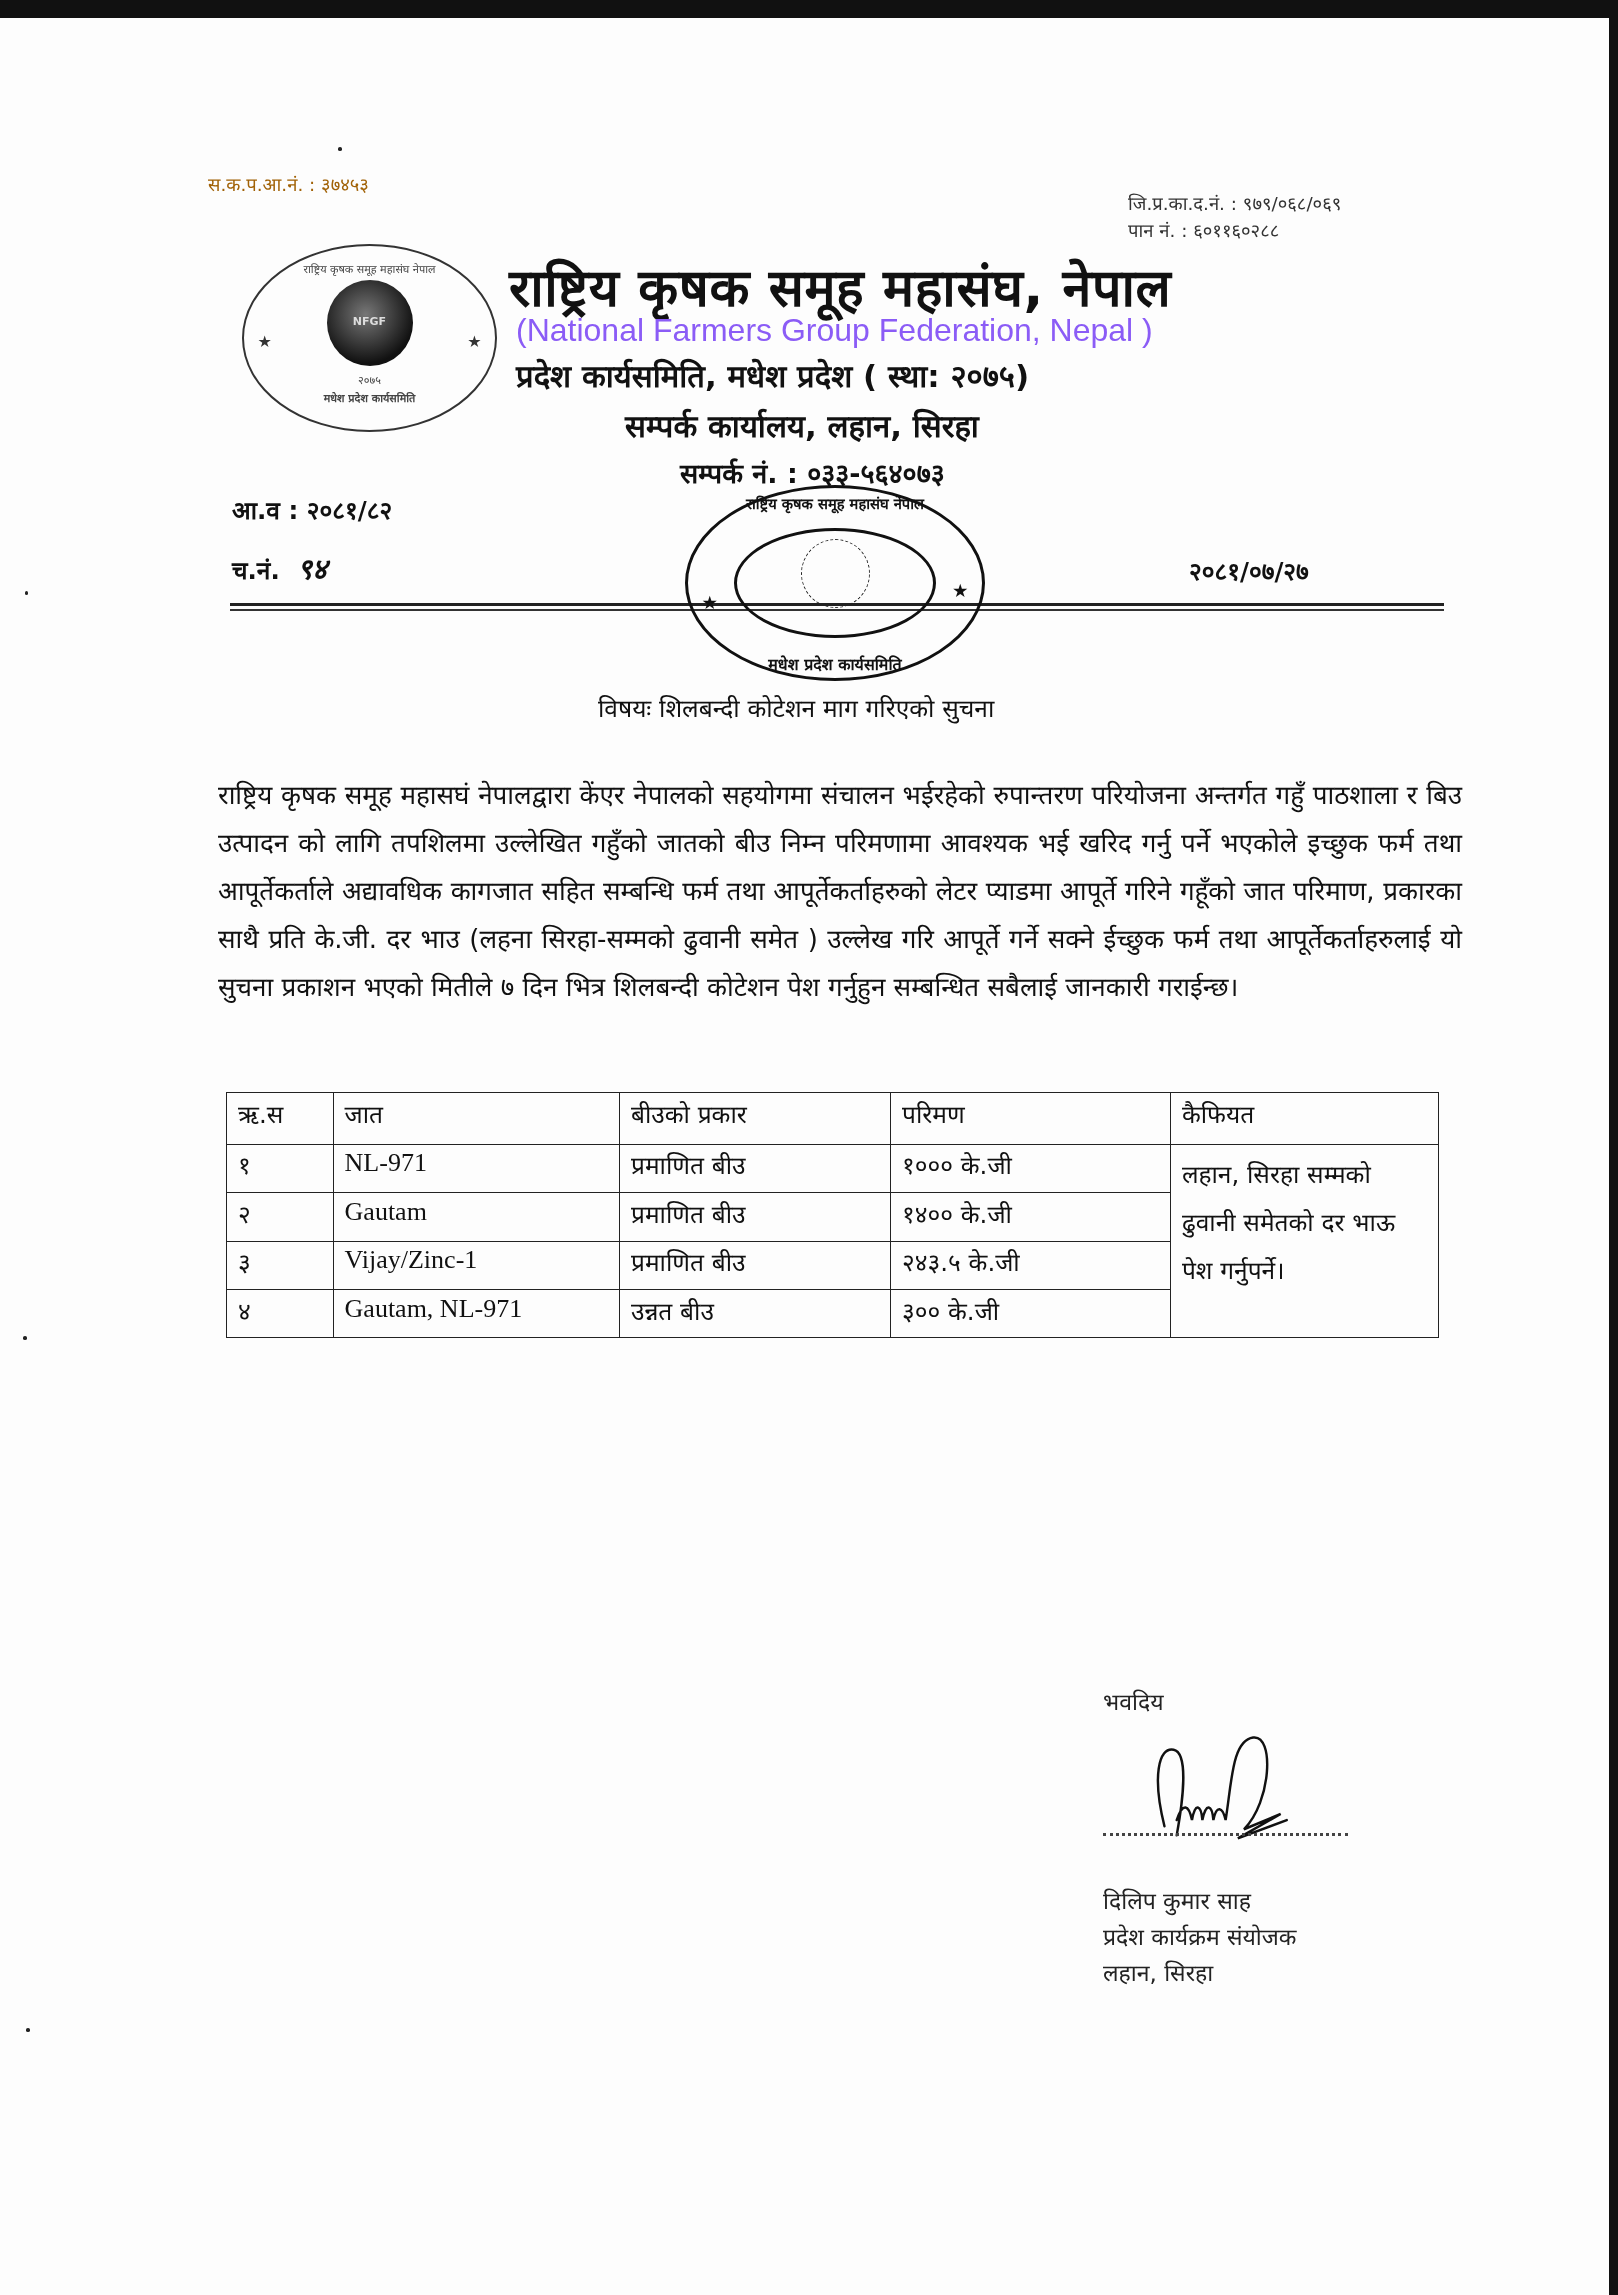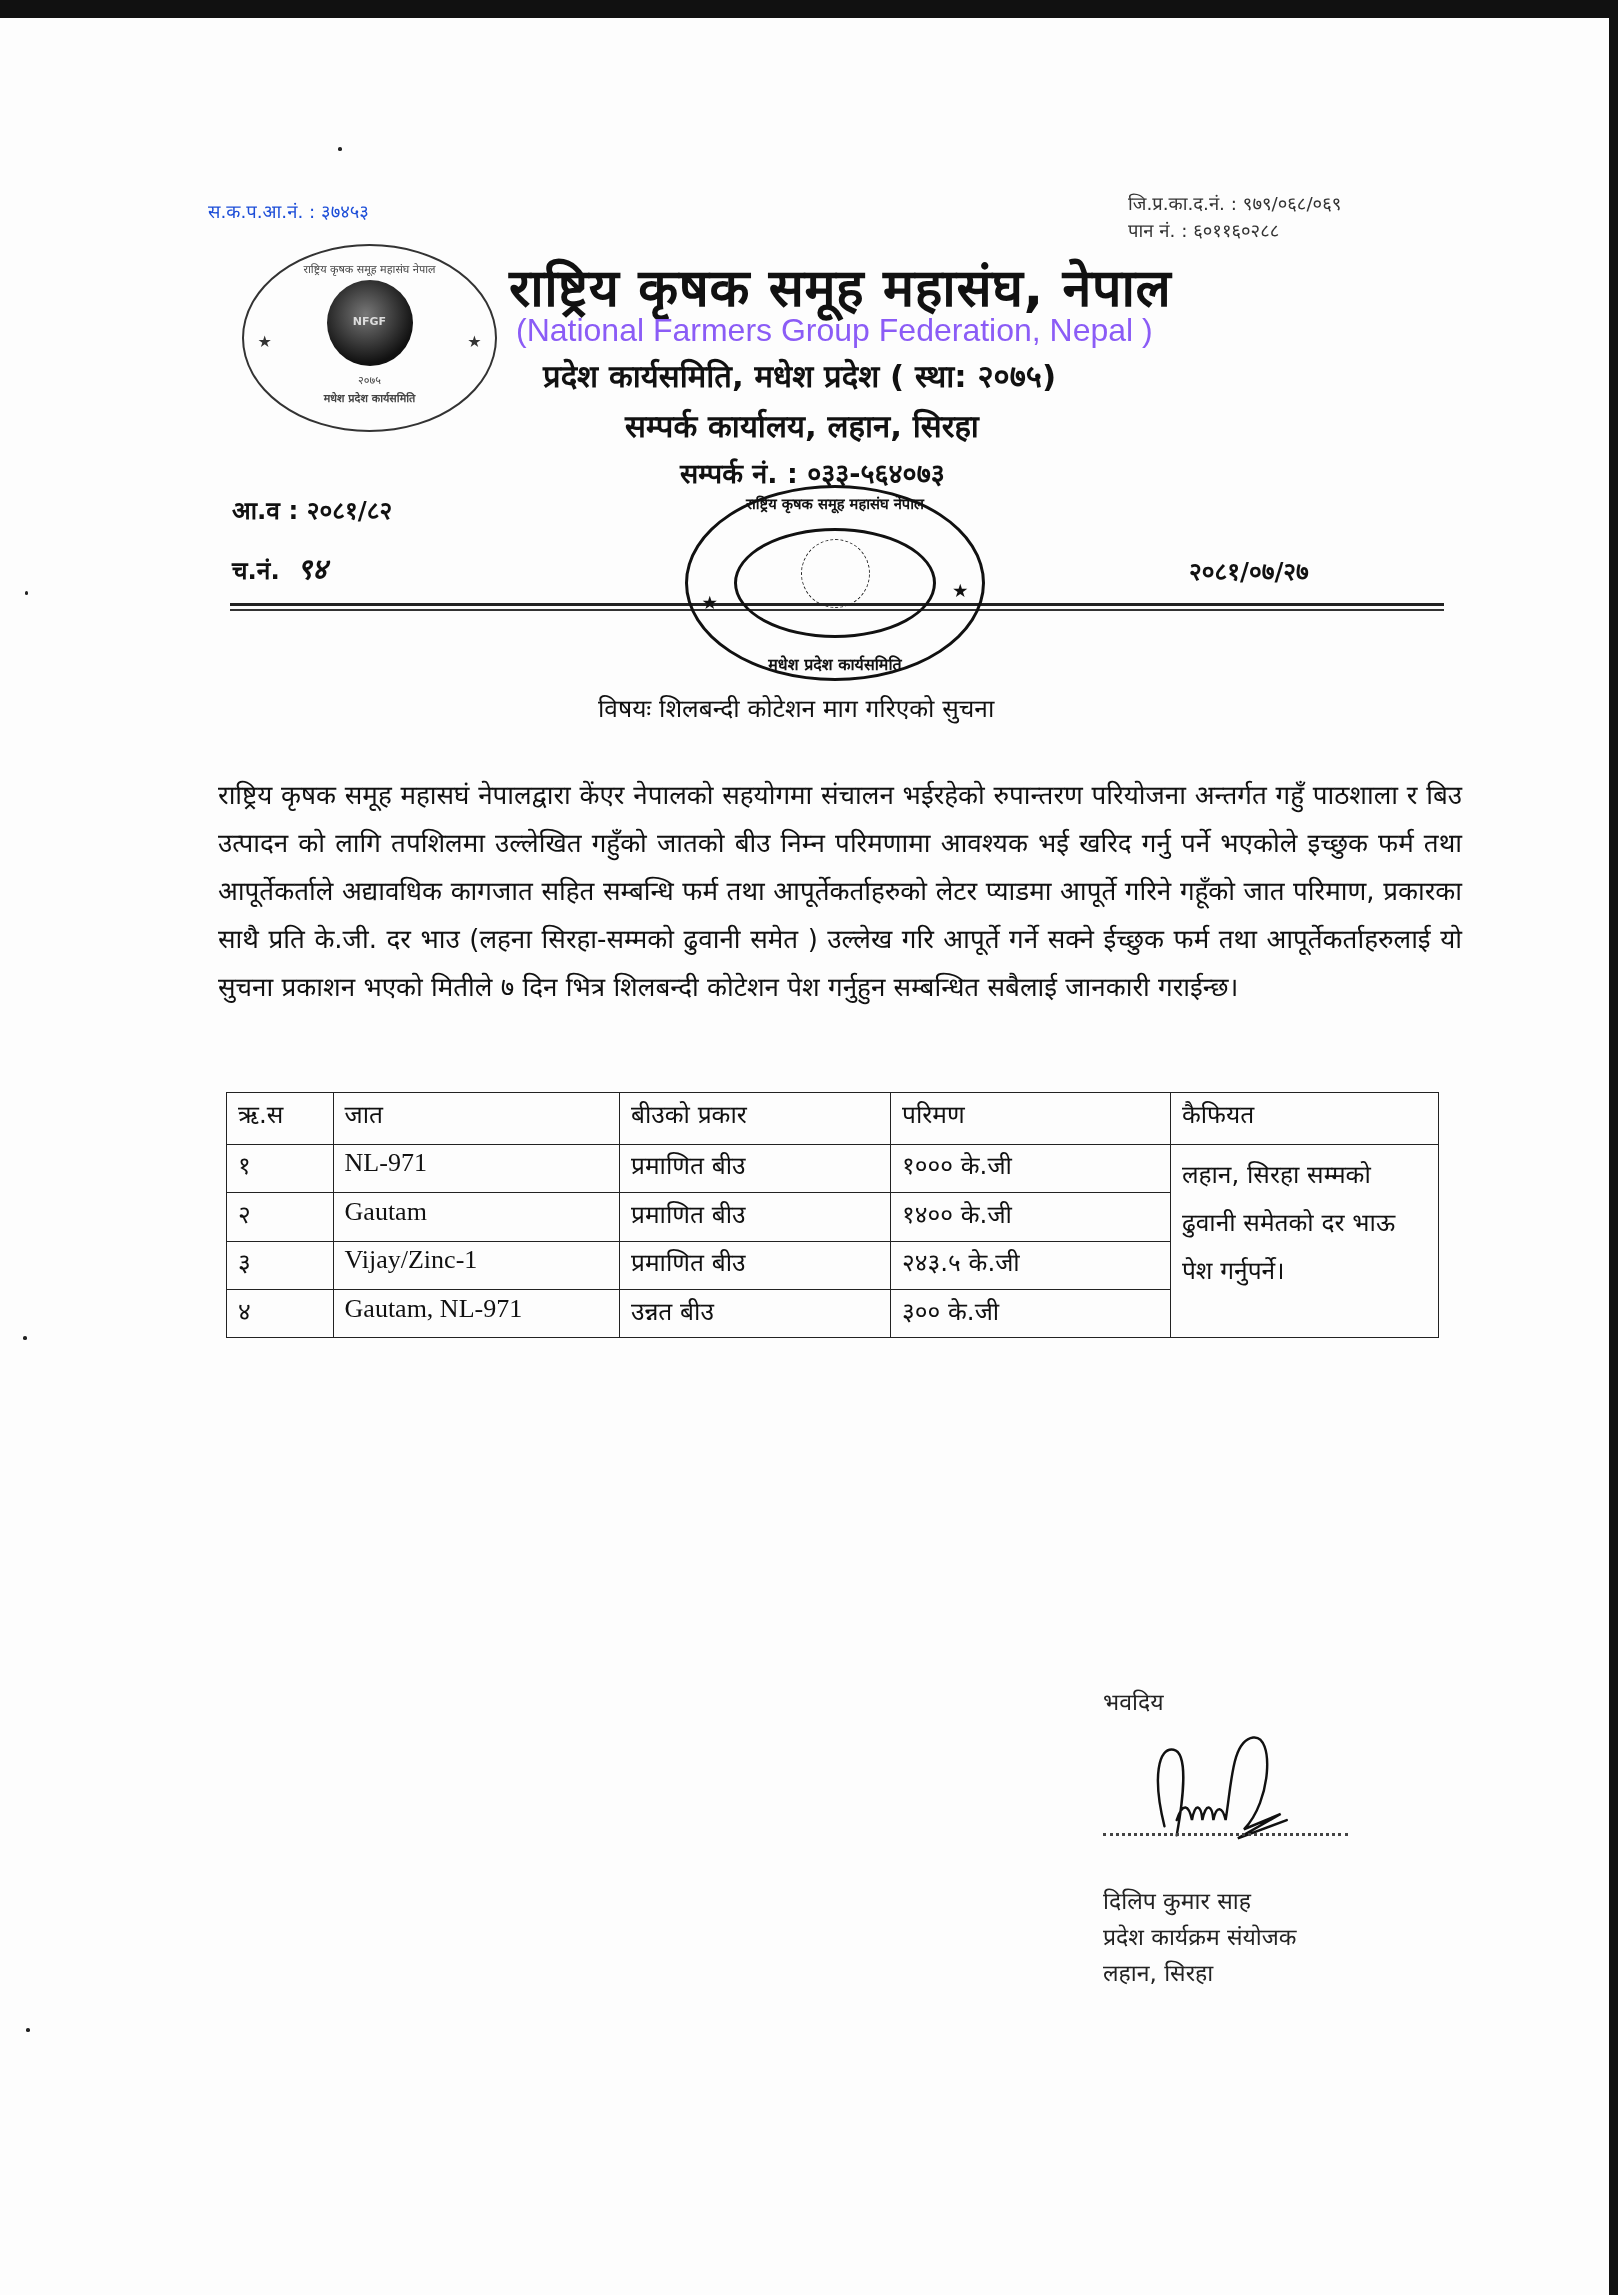--- a/index.html
+++ b/index.html
@@ -5,35 +5,35 @@
   html, body { margin: 0; padding: 0; }
   body {
     width: 1618px; height: 2295px; position: relative; overflow: hidden;
     background: #111; font-family: "DejaVu Sans", sans-serif; color: #111;
   }
   .page {
     position: absolute; left: 0; top: 18.4px; width: 1609px; height: 2277px;
     background: #fdfdfd;
   }
   .abs { position: absolute; white-space: nowrap; }
-  .ref-left { left: 208px; top: 180px; font-size: 18.4px; color: #1d4ed8; }
+  .ref-left { left: 208px; top: 153px; font-size: 18.4px; color: #a16207; }
   .ref-right { left: 1128px; top: 172px; font-size: 18.4px; color: #333; line-height: 27px; }
   .logo {
     position: absolute; left: 242px; top: 226px; width: 251px; height: 184px;
     border: 2.5px solid #333; border-radius: 50%;
   }
   .logo .globe {
     position: absolute; left: 83px; top: 34px; width: 86px; height: 86px;
     border-radius: 50%; background: radial-gradient(circle at 45% 40%, #777, #111 70%);
   }
   .logo .ltext { position: absolute; font-size: 11px; color: #444; width: 100%; text-align: center; }
   .logo .star { position: absolute; font-size: 16px; color: #333; top: 86px; }
   .h-title { left: 509px; top: 232px; font-size: 52px; font-weight: bold; letter-spacing: 0.6px; }
   .h-en { left: 516px; top: 294px; font-family: Liberation Sans, sans-serif; font-size: 32px; color: #8b5cf6; }
-  .h-sub1 { left: 516px; top: 336px; font-size: 31px; font-weight: bold; margin-left: 27px; }
+  .h-sub1 { left: 516px; top: 336px; font-size: 31px; font-weight: bold; }
   .h-sub2 { left: 625px; top: 386px; font-size: 31px; font-weight: bold; }
   .h-sub3 { left: 680px; top: 436px; font-size: 27px; font-weight: bold; }
   .fy { left: 232px; top: 475px; font-size: 24.5px; font-weight: bold; }
   .chno { left: 232px; top: 530px; font-size: 24.5px; font-weight: bold; }
   .chno .hand { font-family: "DejaVu Serif", serif; font-style: italic; font-size: 29px; margin-left: 8.6px; }
   .date { left: 1189px; top: 536px; font-size: 24.5px; font-weight: bold; }
   .rule1 { position: absolute; left: 230px; top: 585px; width: 1214px; height: 3.1px; background: #222; }
   .rule2 { position: absolute; left: 230px; top: 591px; width: 1214px; height: 1.2px; background: #333; }
   .stamp {
     position: absolute; left: 685px; top: 467px; width: 294px; height: 190px;

